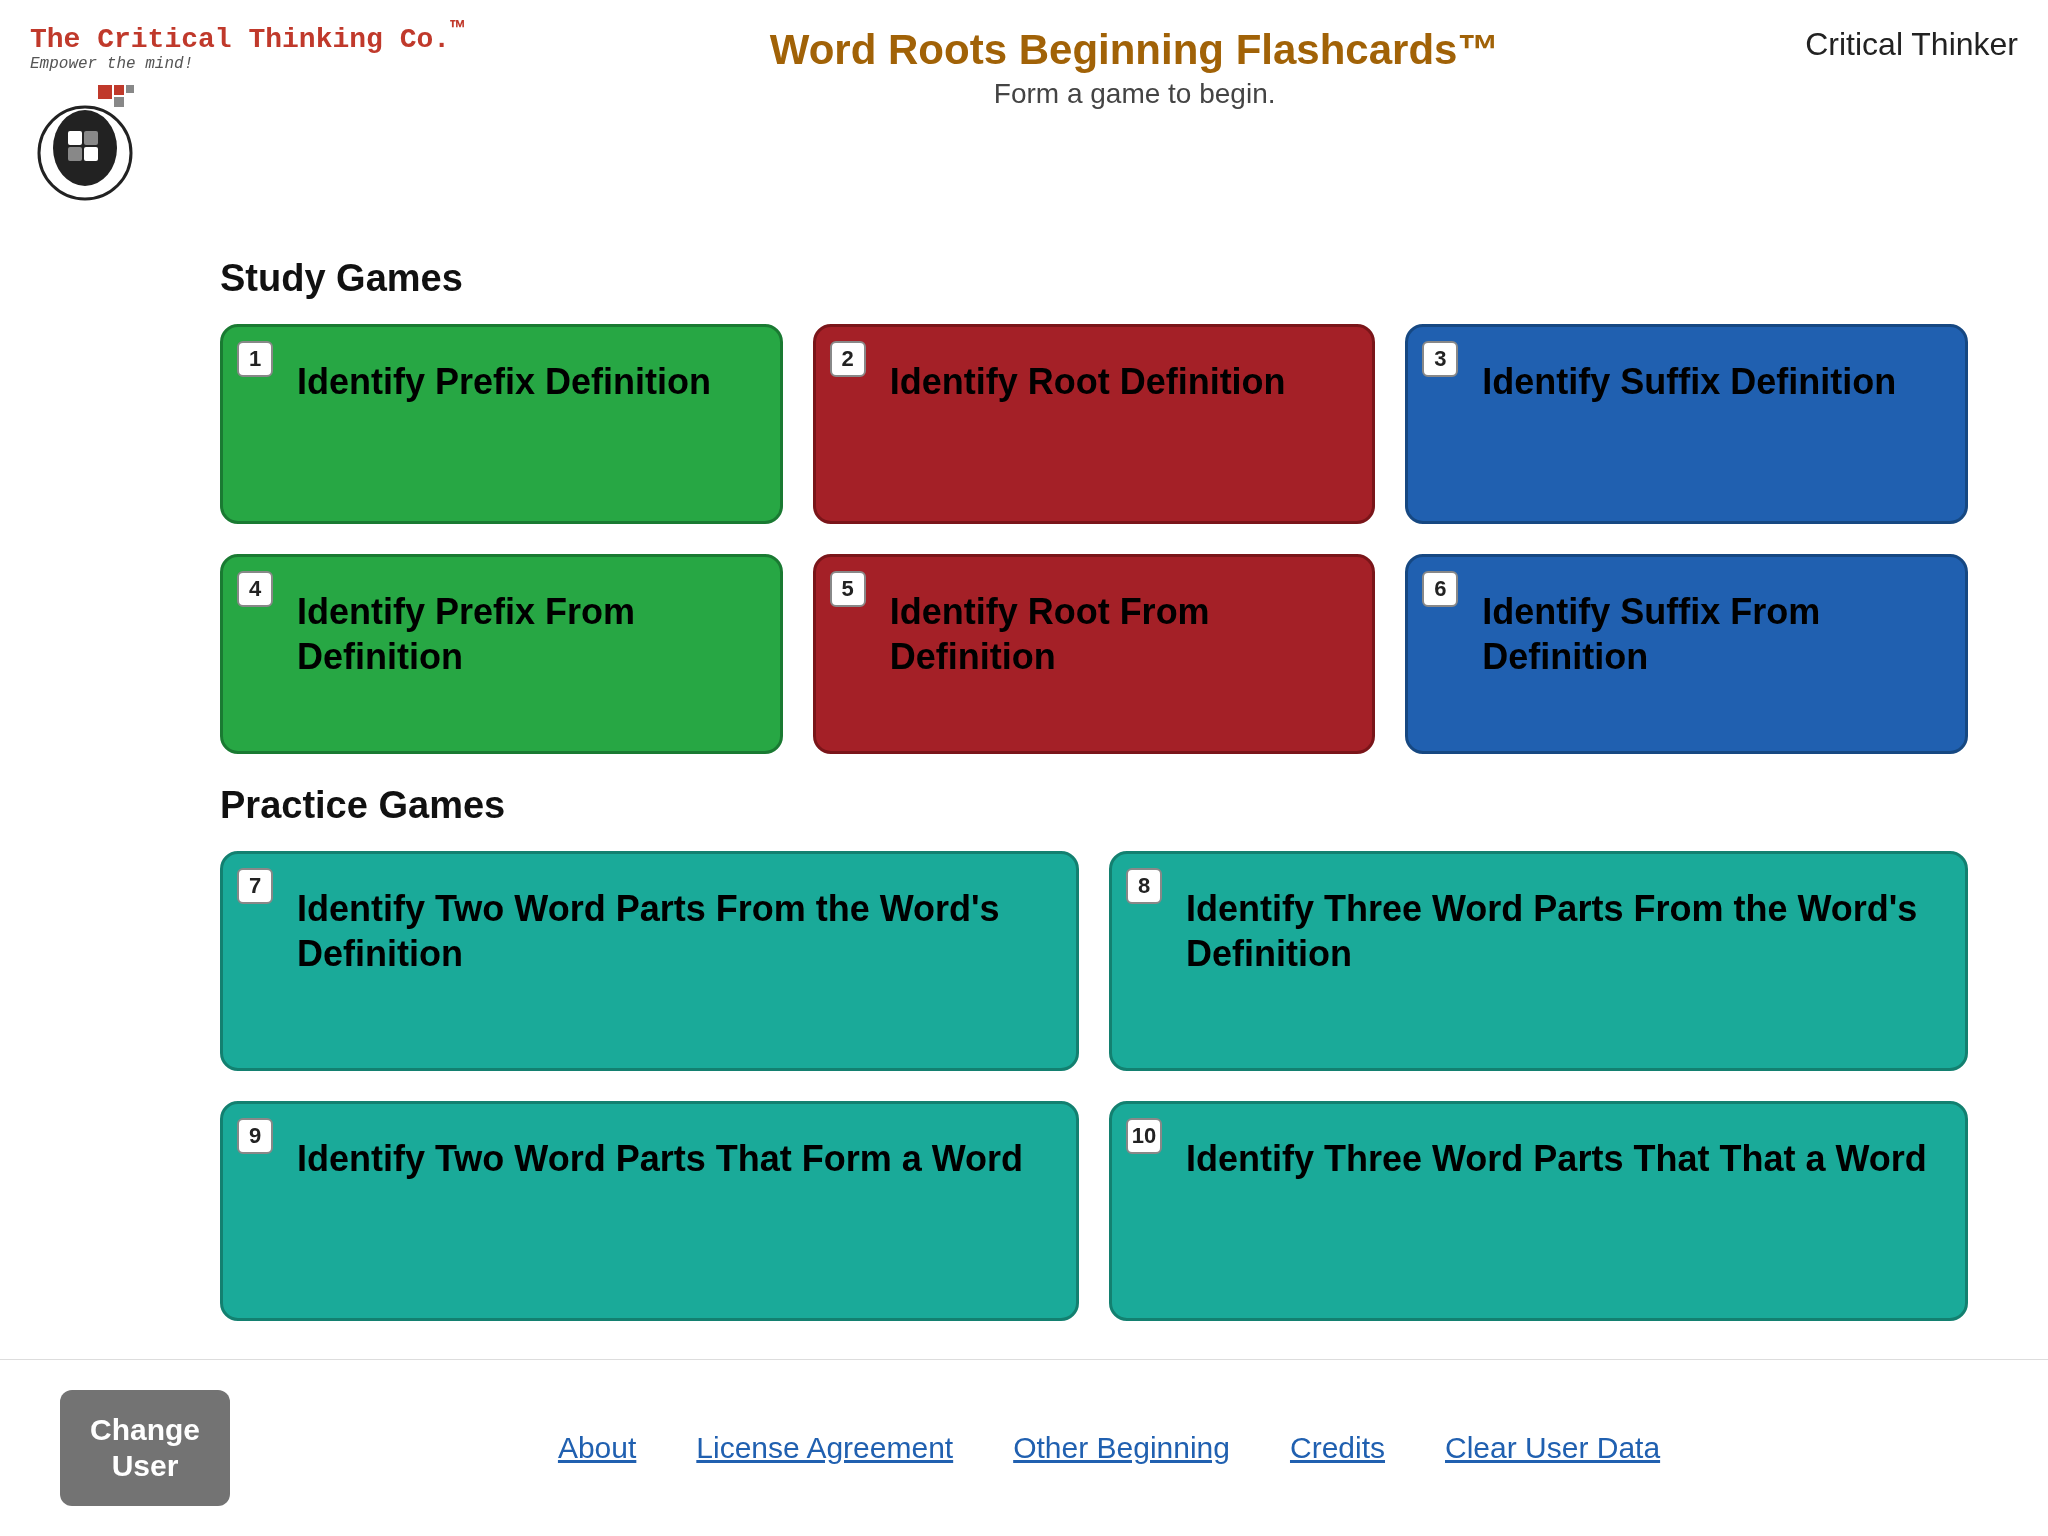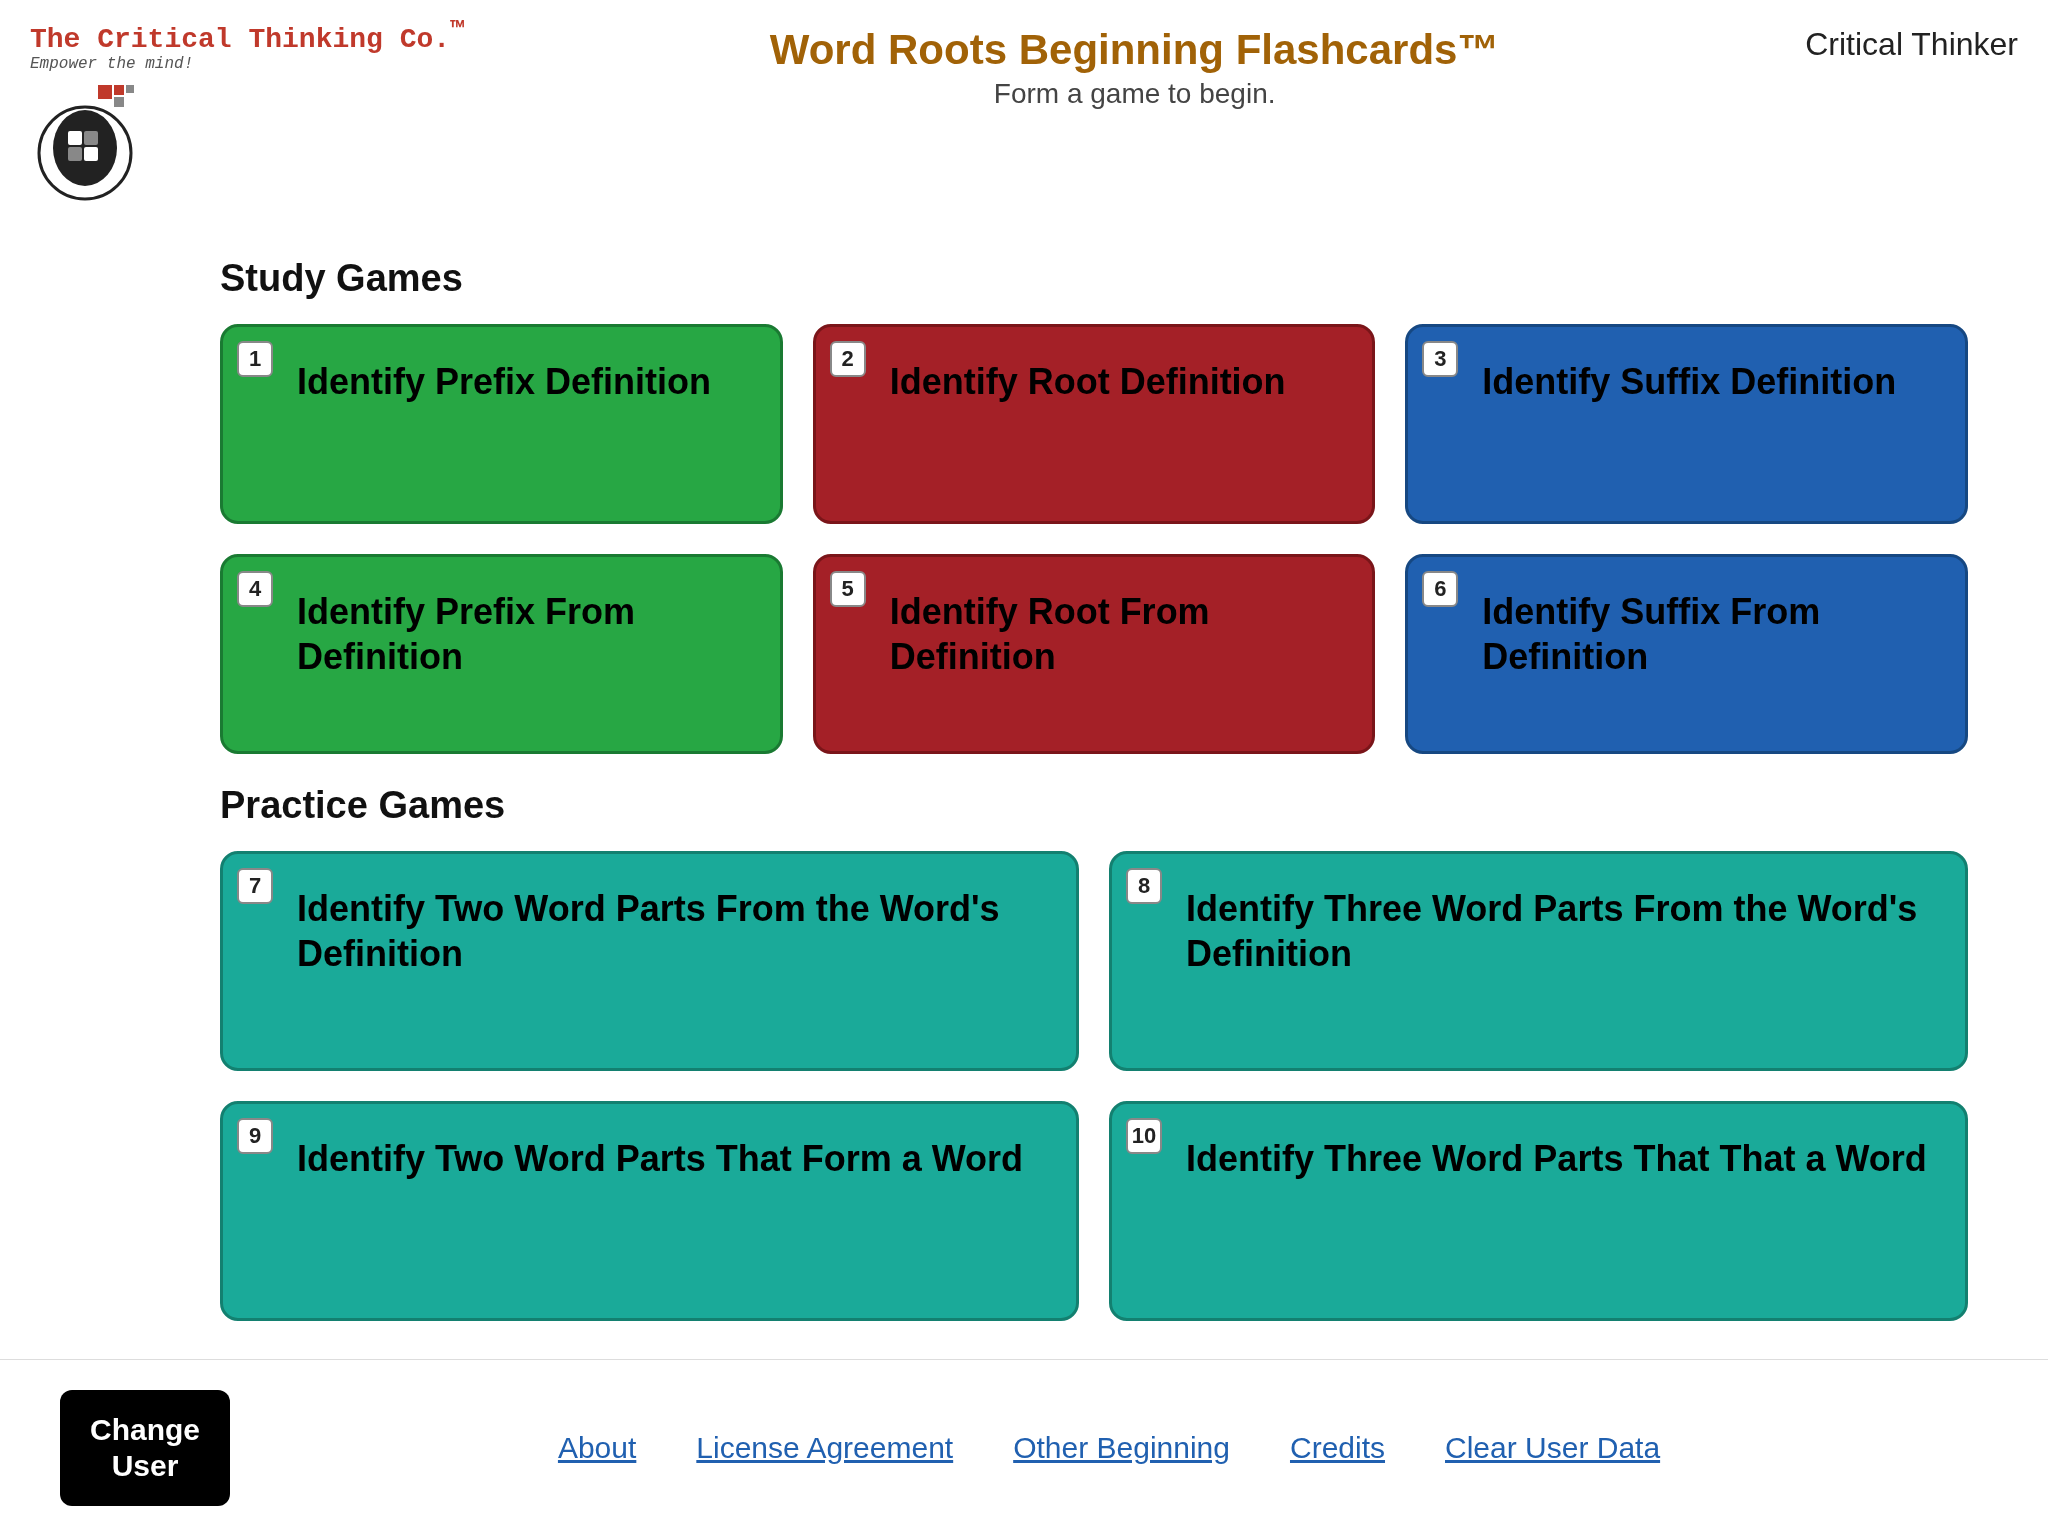--- a/index.html
+++ b/index.html
@@ -161,21 +161,21 @@
       bottom: 0;
       left: 0;
       right: 0;
       display: flex;
       align-items: center;
       padding: 30px 60px;
       border-top: 1px solid #ddd;
     }
 
     .change-user-btn {
-      background-color: #000000;
+      background-color: #737373;
       color: white;
       font-size: 30px;
       font-weight: bold;
       border: none;
       border-radius: 12px;
       padding: 22px 30px;
       cursor: pointer;
       min-width: 160px;
       text-align: center;
       line-height: 1.2;

